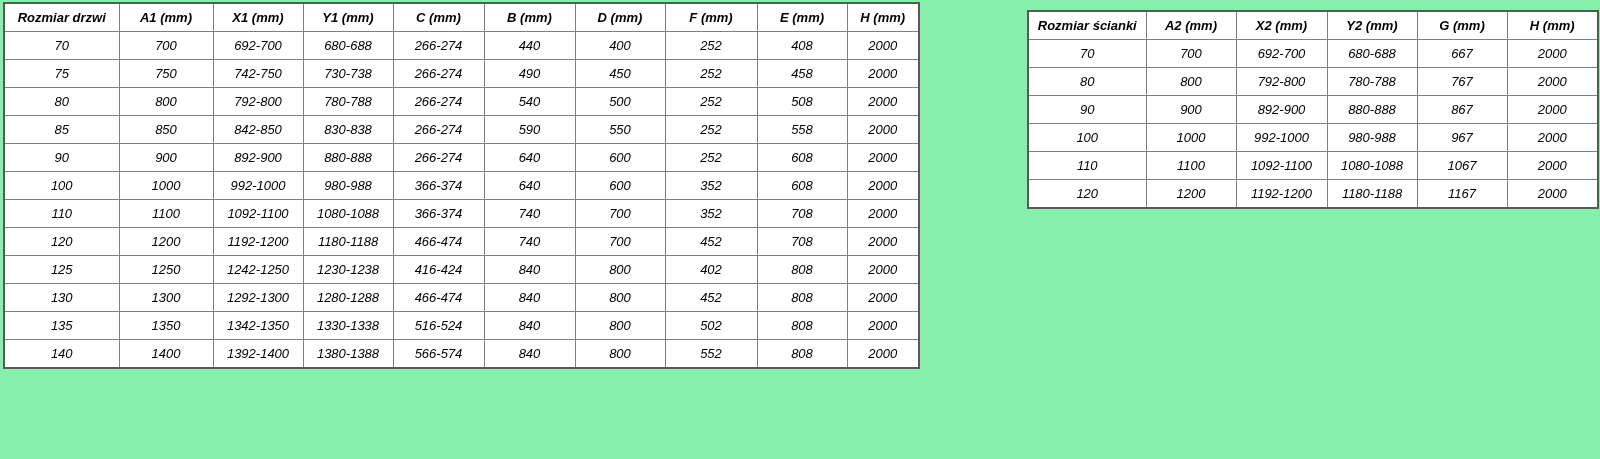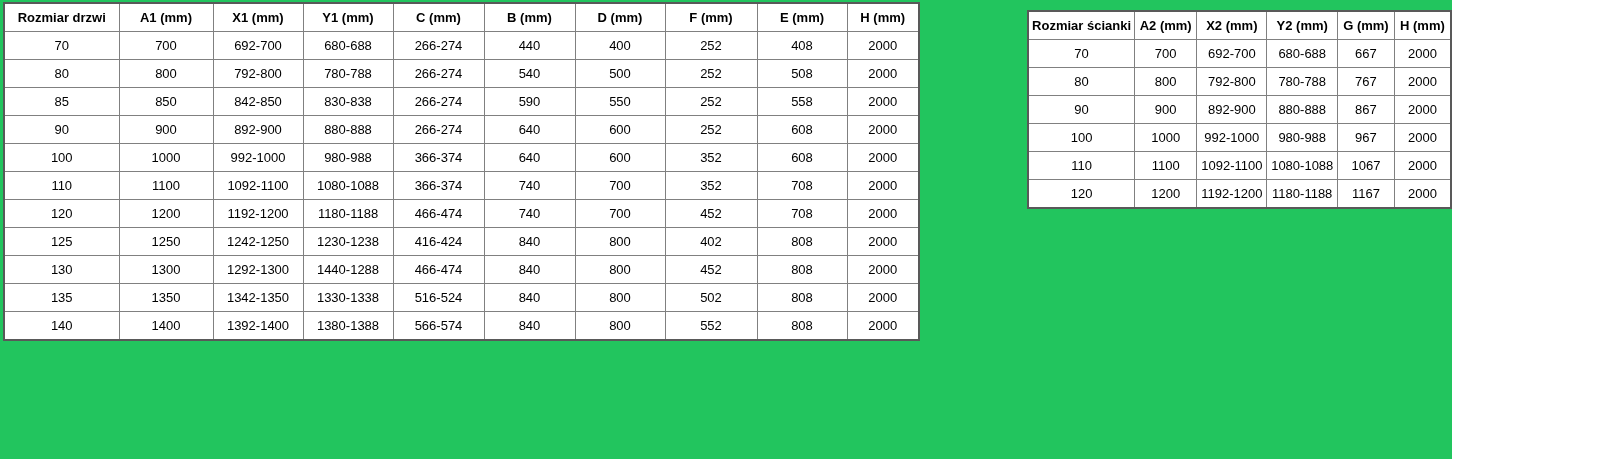--- a/index.html
+++ b/index.html
@@ -6,24 +6,25 @@
     margin: 0;
     padding: 0;
     background: #ffffff;
     width: 1600px;
     height: 459px;
     font-family: "Liberation Sans", sans-serif;
     color: #000000;
   }
   .stage {
     position: relative;
-    width: 1452px;
+    width: 1600px;
     height: 459px;
-    background: #22c55e;
+    background: #86efac;
     overflow: hidden;
+    font-style: italic;
   }
   table.size-table {
     border-collapse: collapse;
     table-layout: fixed;
     position: absolute;
     background: #ffffff;
     border: 2px solid #595959;
   }
   table.size-table th,
   table.size-table td {
@@ -83,20 +84,32 @@
           <td>692-700</td>
           <td>680-688</td>
           <td>266-274</td>
           <td>440</td>
           <td>400</td>
           <td>252</td>
           <td>408</td>
           <td>2000</td>
         </tr>
         <tr>
+          <td>75</td>
+          <td>750</td>
+          <td>742-750</td>
+          <td>730-738</td>
+          <td>266-274</td>
+          <td>490</td>
+          <td>450</td>
+          <td>252</td>
+          <td>458</td>
+          <td>2000</td>
+        </tr>
+        <tr>
           <td>80</td>
           <td>800</td>
           <td>792-800</td>
           <td>780-788</td>
           <td>266-274</td>
           <td>540</td>
           <td>500</td>
           <td>252</td>
           <td>508</td>
           <td>2000</td>
@@ -170,21 +183,21 @@
           <td>840</td>
           <td>800</td>
           <td>402</td>
           <td>808</td>
           <td>2000</td>
         </tr>
         <tr>
           <td>130</td>
           <td>1300</td>
           <td>1292-1300</td>
-          <td>1440-1288</td>
+          <td>1280-1288</td>
           <td>466-474</td>
           <td>840</td>
           <td>800</td>
           <td>452</td>
           <td>808</td>
           <td>2000</td>
         </tr>
         <tr>
           <td>135</td>
           <td>1350</td>

